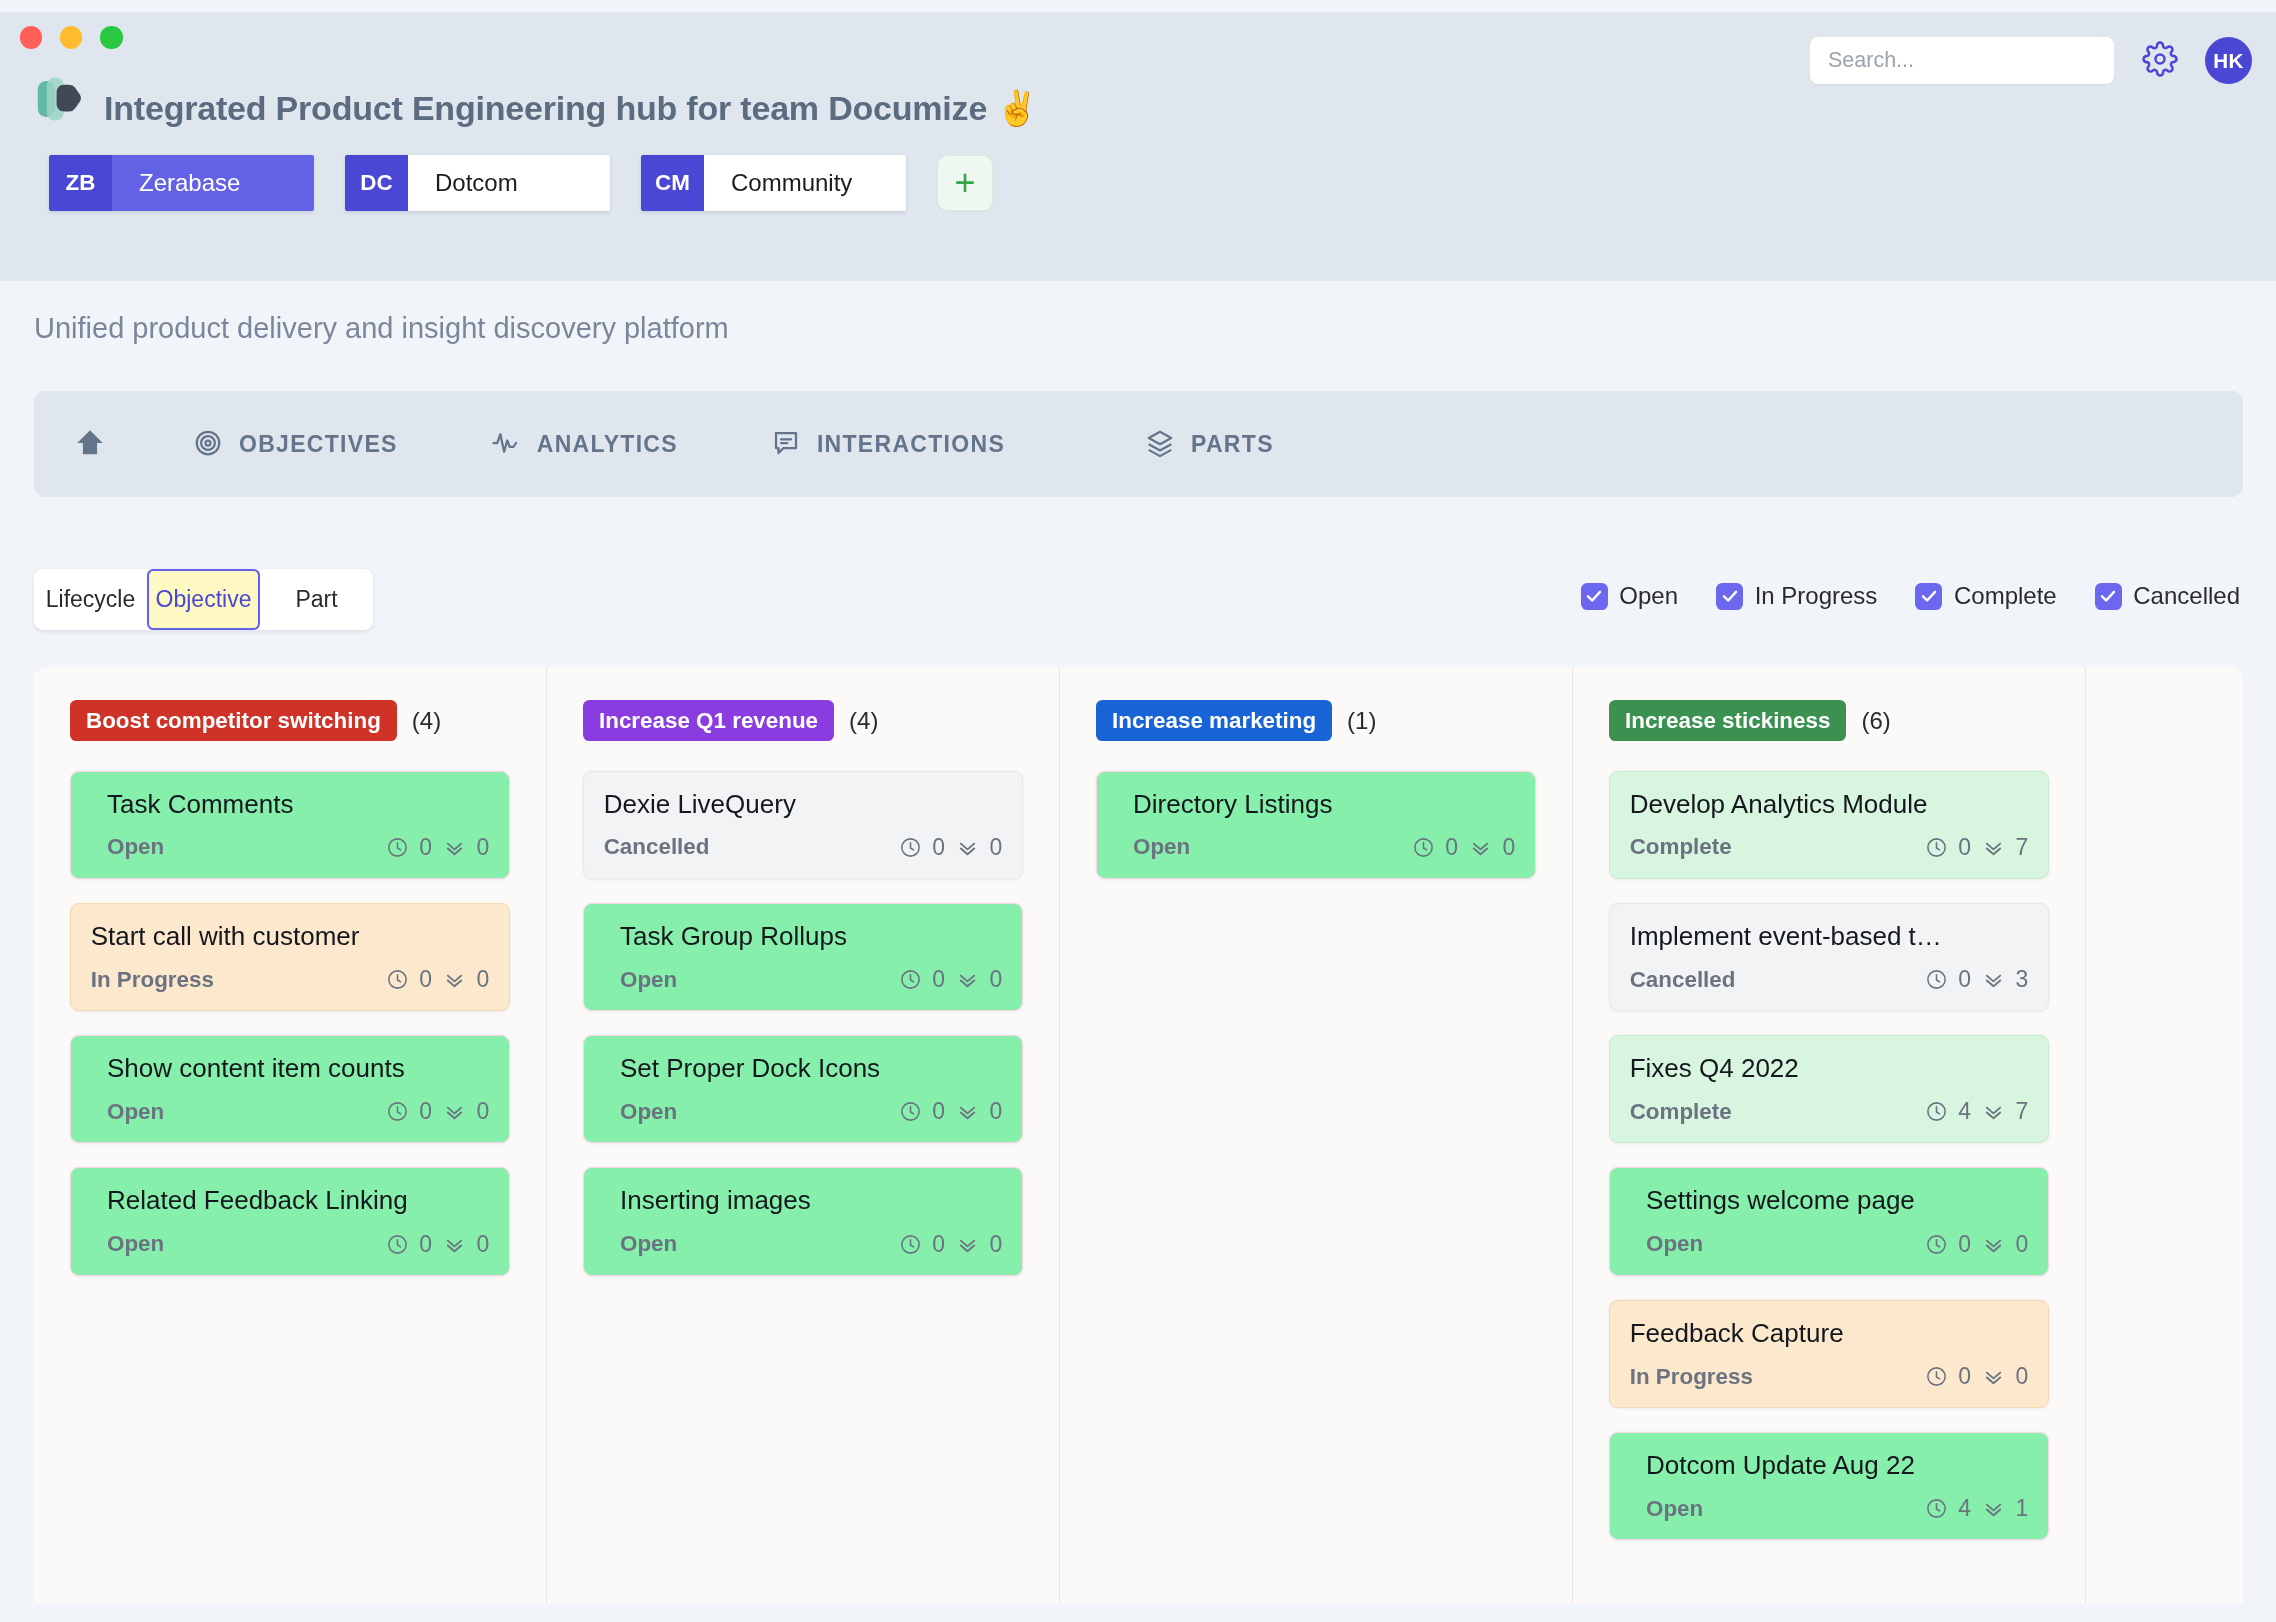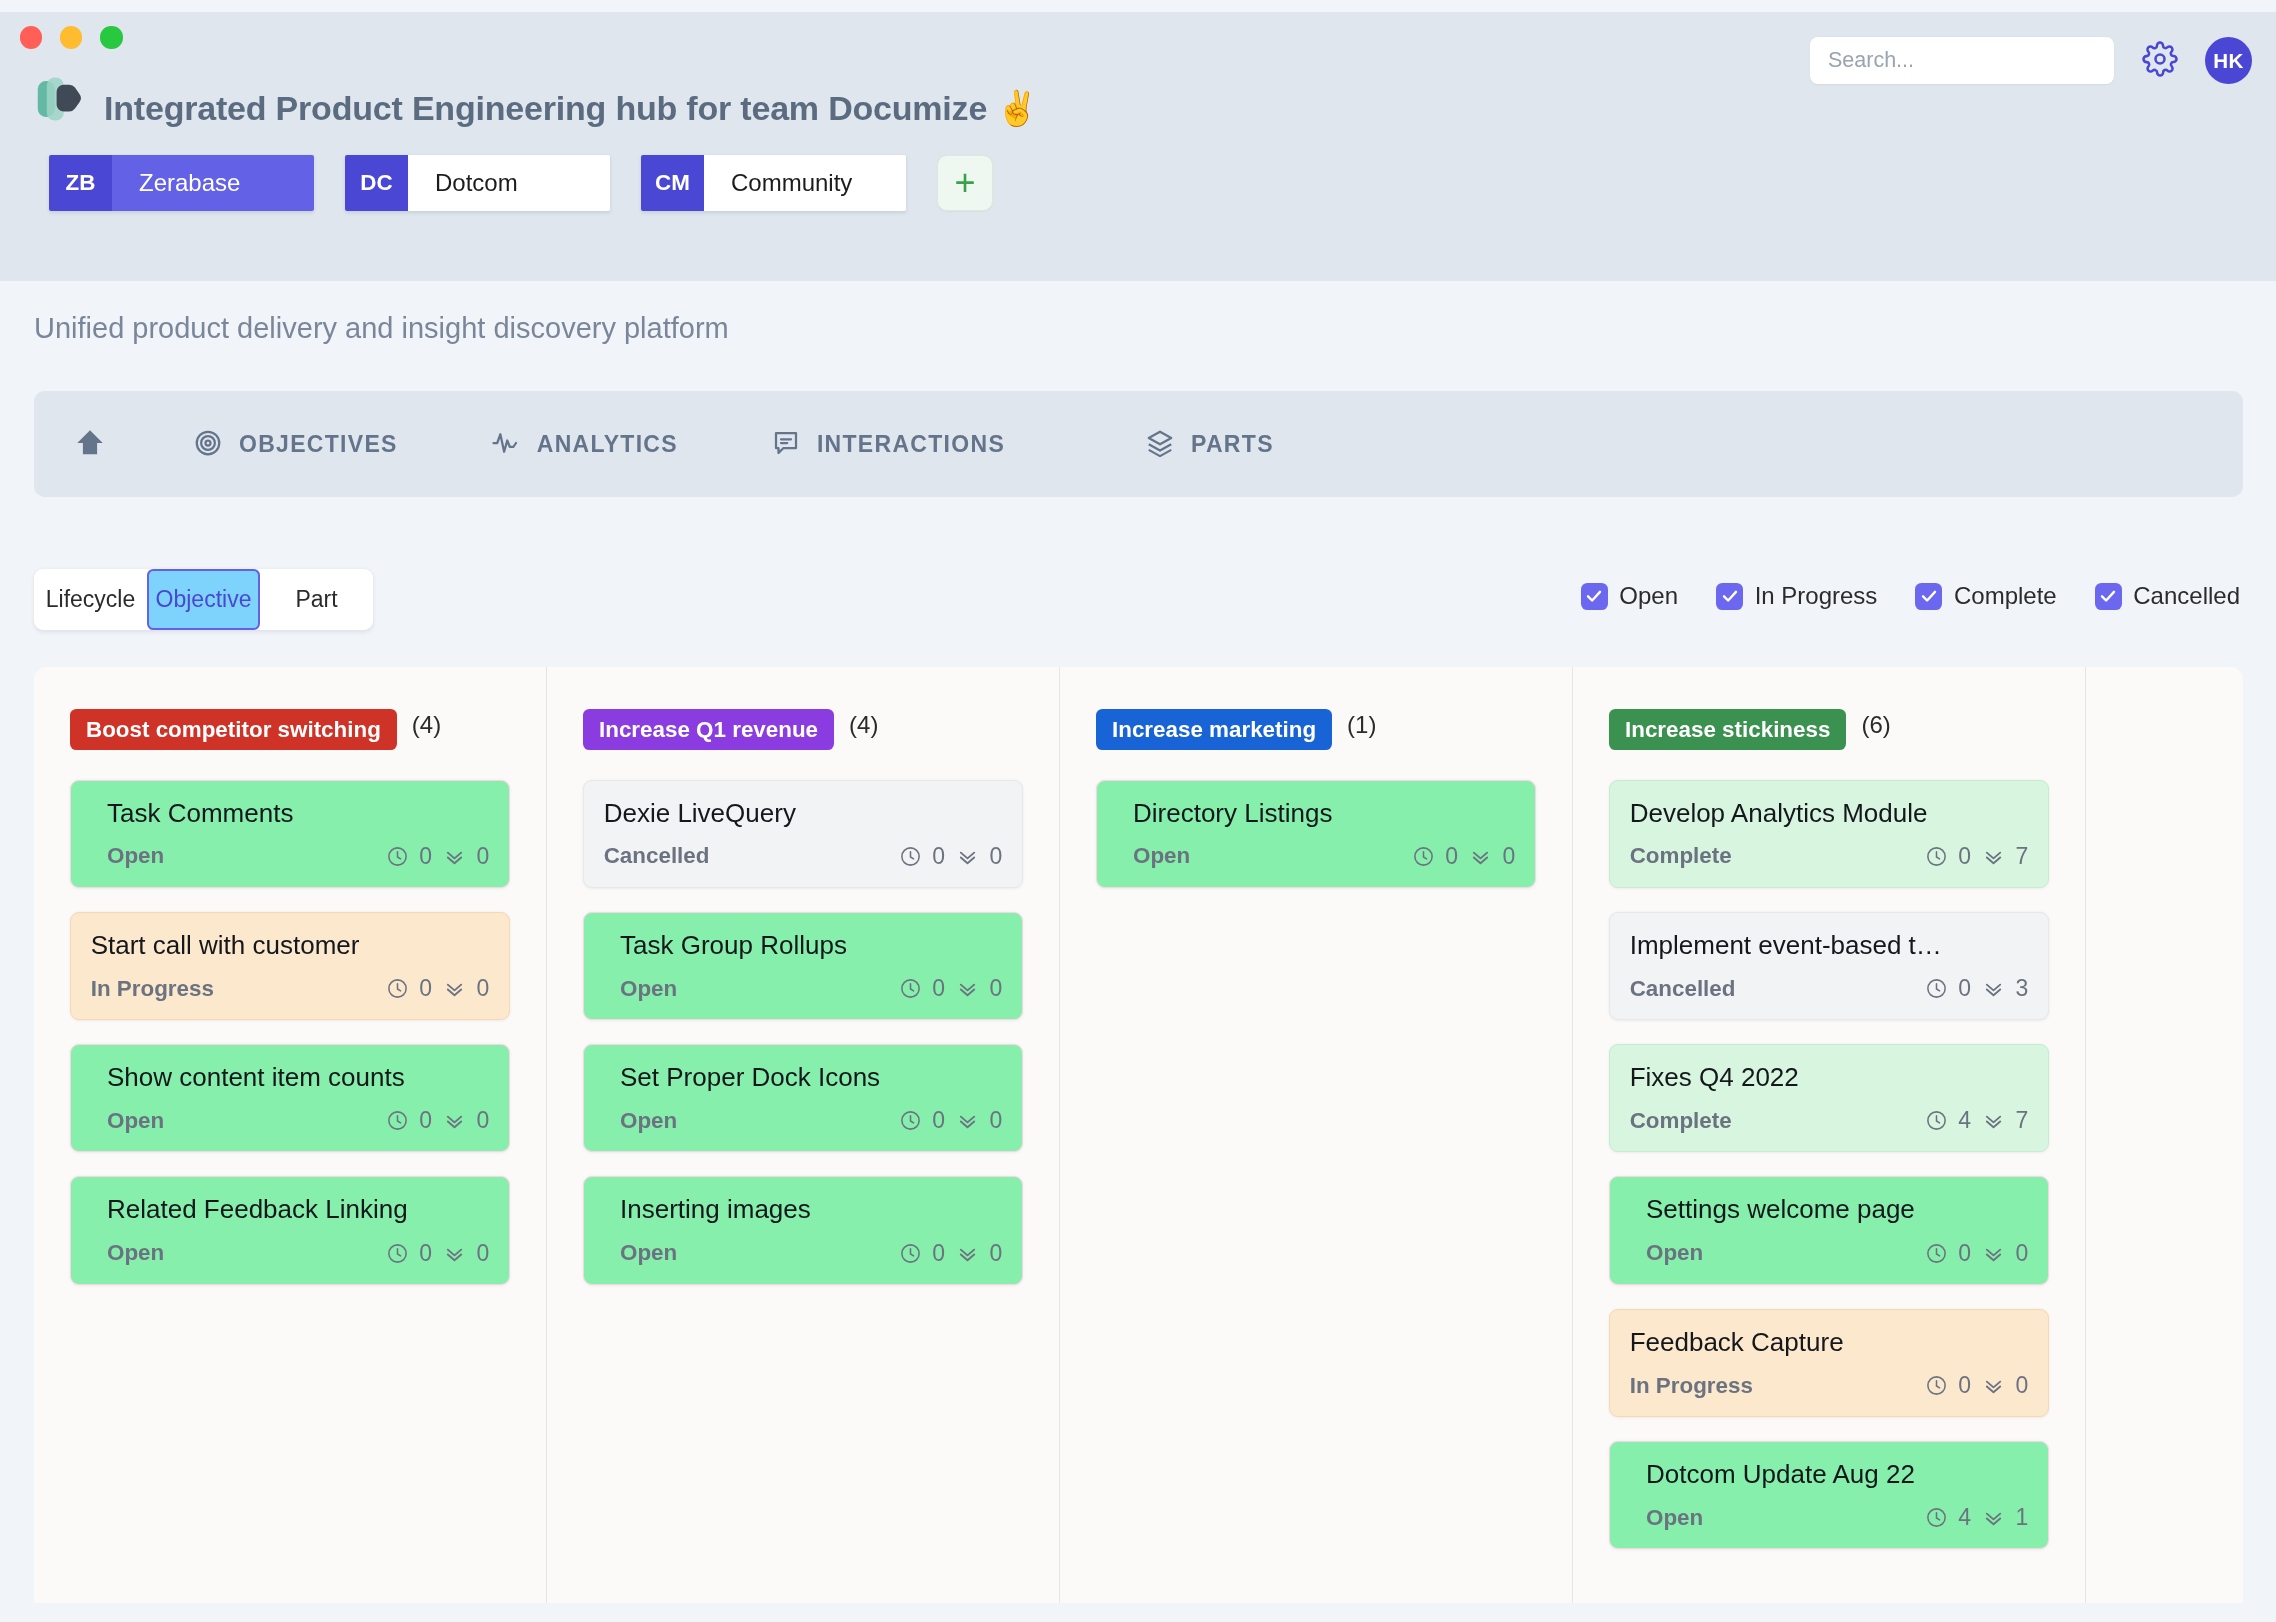--- a/index.html
+++ b/index.html
@@ -126,21 +126,21 @@
     box-shadow: 0 1.8px 4.5px rgba(40,60,90,.10);
     height: 61px;
   }
   .seg-btn {
     display: flex; align-items: center; justify-content: center;
     width: 113px; height: 61px; font-size: 23px; color: #2b2b2b;
     background: none; border: none; cursor: pointer;
     font-family: "Liberation Sans", sans-serif;
   }
   .seg-btn.active {
-    background: #7dd3fc; color: #4a47d5;
+    background: #fef9c3; color: #4a47d5;
     border: 2.7px solid #6361e6; border-radius: 6.3px;
   }
 
   .checks {
     position: absolute; top: 582px; right: 36px;
     display: flex; align-items: center; gap: 38px;
   }
   .check { display: flex; align-items: center; gap: 11.6px; cursor: pointer; }
   .check .box {
     width: 27px; height: 27px; border-radius: 6.3px; background: #6b68ef;
@@ -165,21 +165,21 @@
   .board-col.last { border-right: 1.8px solid #e6e6e6; }
   .board-col.stub { width: 179px; padding: 0; border-right: none; }
 
   .col-head {
     display: flex; align-items: center; gap: 15px;
     margin-bottom: 29.6px; margin-top: 8px;
   }
   .col-chip {
     display: inline-flex; align-items: center;
     height: 41px; padding: 0 16px; border-radius: 6.3px;
-    color: #fff; font-size: 22.4px; font-weight: 600; white-space: nowrap; margin-top: 9px;
+    color: #fff; font-size: 22.4px; font-weight: 600; white-space: nowrap;
   }
   .col-count { font-size: 24px; color: #2b2b2b; }
 
   .card {
     border-radius: 9px; border: 0.9px solid transparent;
     padding: 17px 19.7px 17px 19.7px;
     margin-bottom: 24px;
     box-shadow: 0 0.9px 2.7px rgba(30,40,60,.07);
   }
   .card .title {

